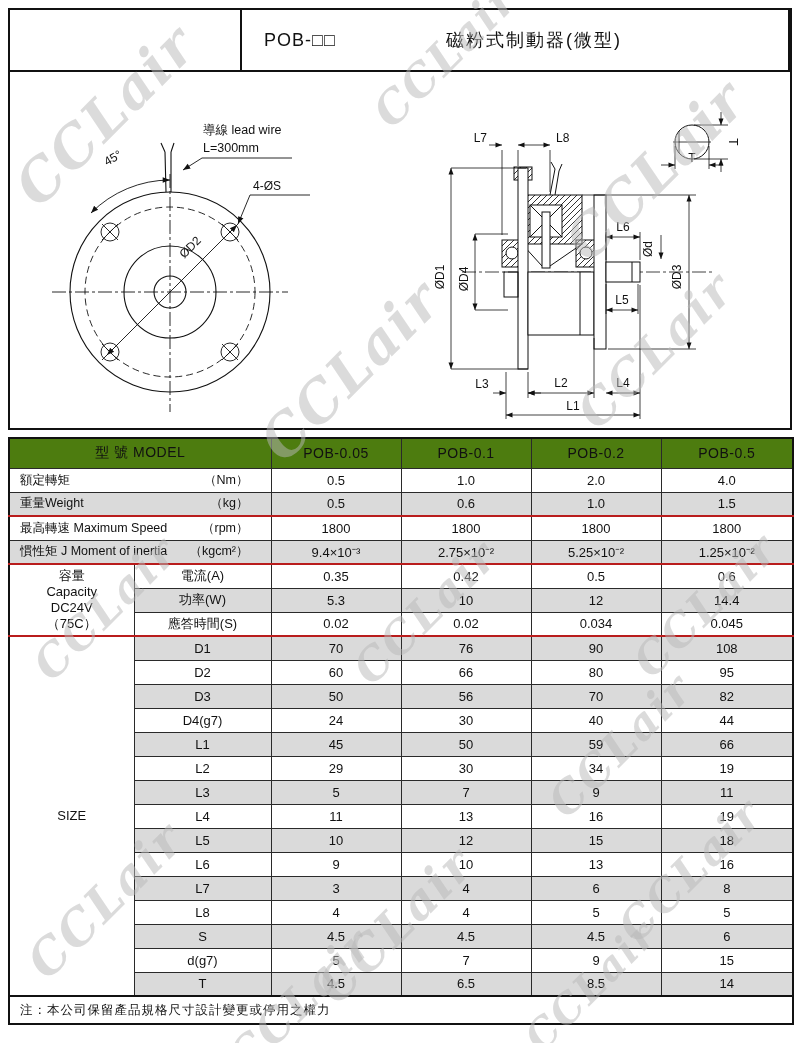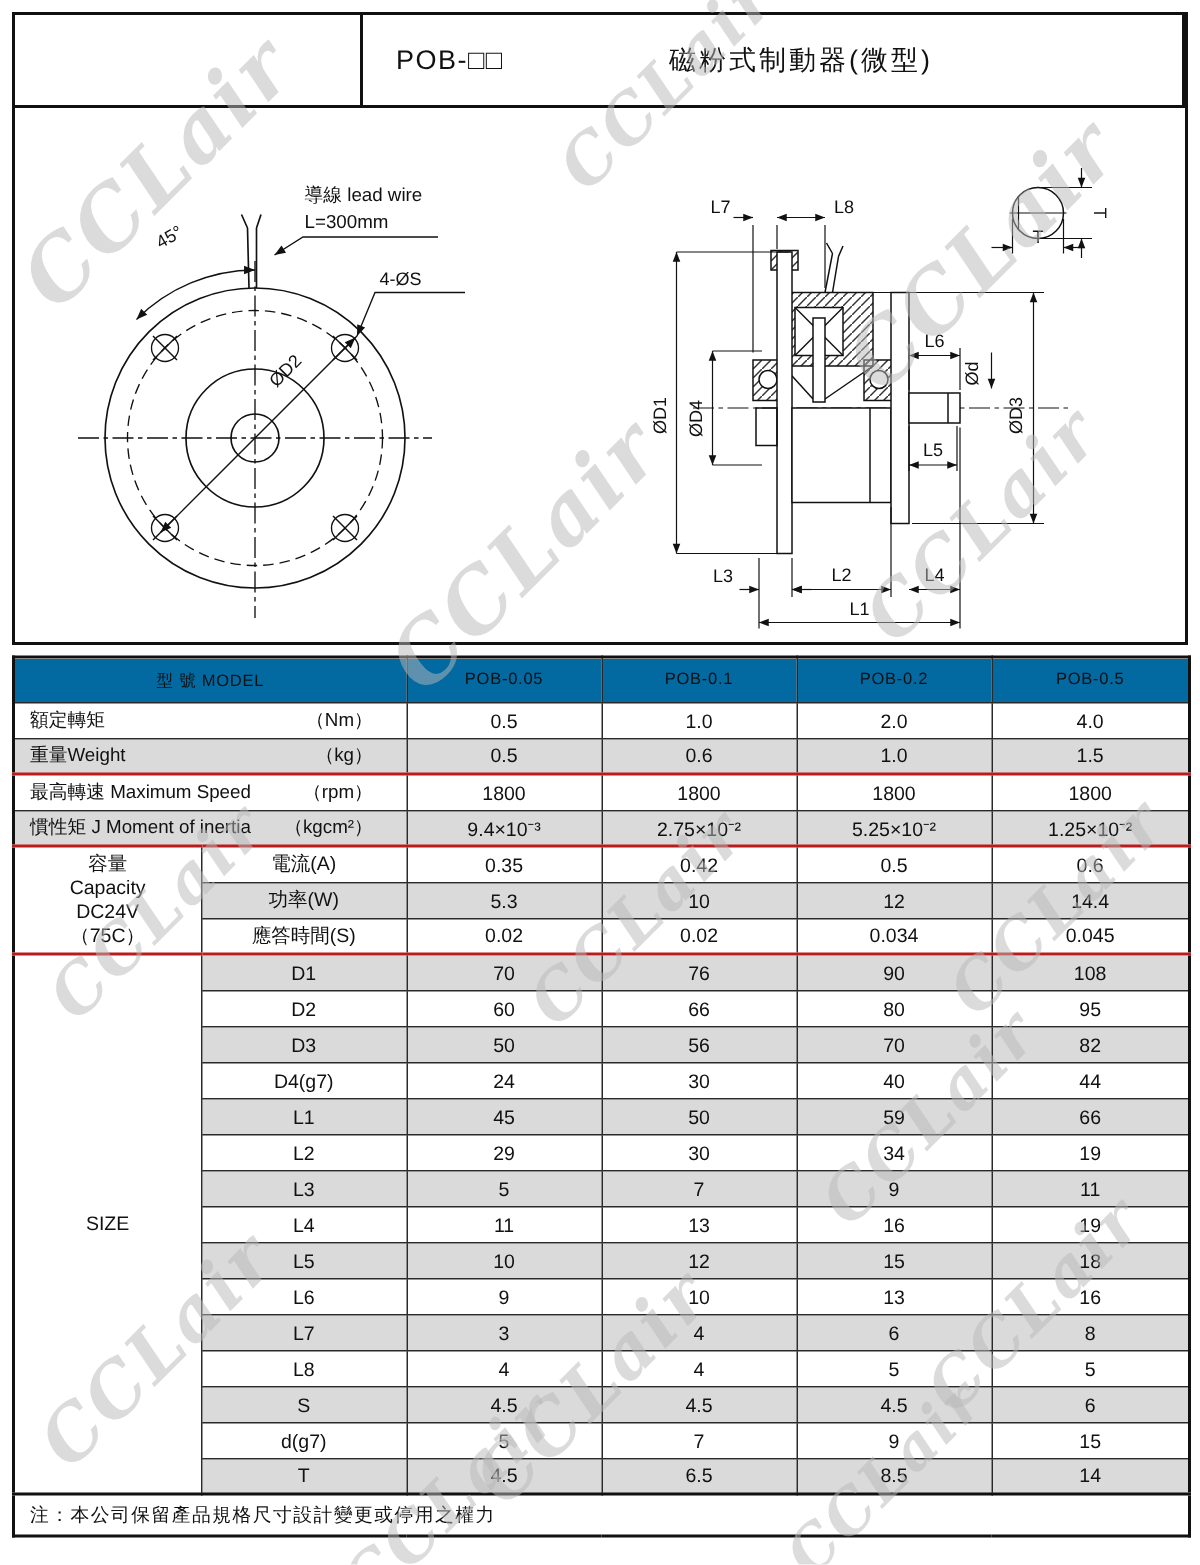--- a/index.html
+++ b/index.html
@@ -22,21 +22,21 @@
   .dim-title span { display:inline-block; font-size:13.5px; letter-spacing:2.5px;
     word-spacing:9px; border-bottom:1.5px solid #111; padding-bottom:2px; }
   svg text { font-family:"Liberation Sans", sans-serif; font-size:12px; fill:#111; }
   svg .big { font-size:12.5px; }
 
   
   table.spec { width:784px; border-collapse:collapse; margin-top:7px;
     border:2px solid #111; table-layout:fixed; }
   table.spec td { border:1px solid #2a2a2a; text-align:center; font-size:13px;
     height:24px; padding:0 2px; overflow:hidden; }
-  tr.hrow td { height:30px; background:#0369a1; font-size:11px; letter-spacing:.5px; }
+  tr.hrow td { height:30px; background:#4d7c0f; font-size:14px; letter-spacing:.5px; }
   tr.alt td { background:#dadada; }
   tr.alt td.grp, td.grp { background:#fff; }
   tr.tb td { border-top:2px solid #b91c1c; }
   td.lbl2 { text-align:left; }
   .lblflex { display:flex; justify-content:space-between; align-items:flex-end;
     padding:0 20px 0 8px; font-size:12.5px; }
   td.grp { font-size:12.5px; line-height:1.25; }
   td.sub { font-size:12.5px; }
   tr.noterow td { text-align:left; font-size:12.5px; height:28px; padding-left:10px;
     letter-spacing:1px; background:#fff; border-top:2px solid #111;border-radius:13px; }

